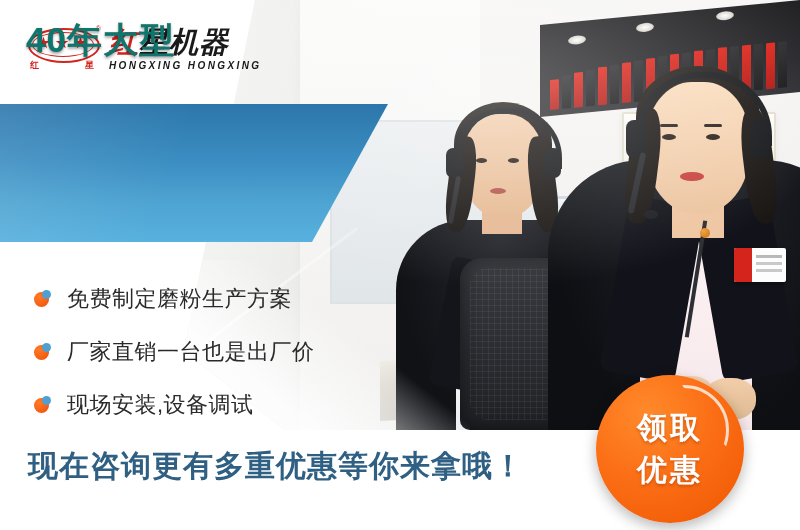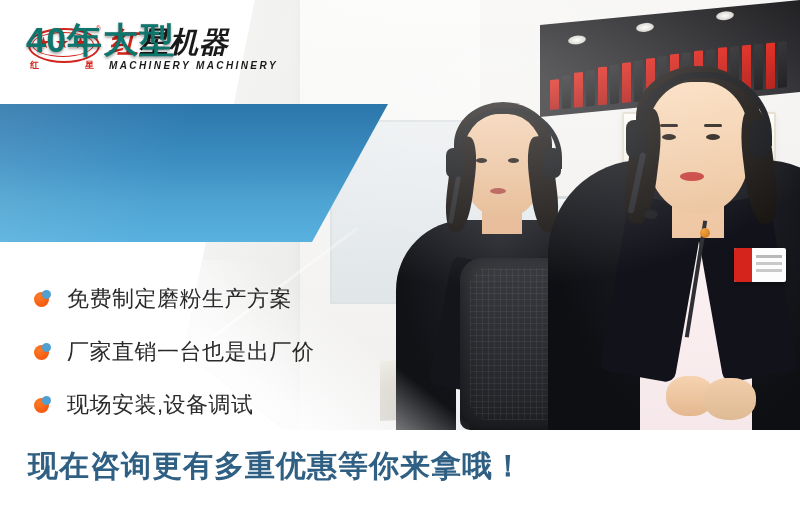--- a/index.html
+++ b/index.html
@@ -344,21 +344,21 @@
         <span class="star"></span>
       </div>
       <div class="logo-sub">
         <span>红</span>
         <span>星</span>
       </div>
       <span class="logo-reg">®</span>
     </div>
     <div class="logo-text">
       <div class="logo-cn"><span class="red">红</span><span>星机器</span></div>
-      <div class="logo-en">MACHINERY MACHINERY</div>
+      <div class="logo-en">HONGXING HONGXING</div>
     </div>
   </div>
 
   <div class="blue-banner">
     <div class="sheen"></div>
   </div>
   <div class="headline">
     <div>40年大型</div>
   </div>
 
@@ -381,14 +381,19 @@
       <span class="dot">
           <i class="o"></i>
           <i class="b"></i>
         </span>
       <span class="bullet-text">现场安装,设备调试</span>
     </div>
   </div>
 
   <div class="slogan">现在咨询更有多重优惠等你来拿哦！</div>
 
+  <div class="cta">
+    <span class="gloss"></span>
+    <span class="cta-line">领取</span>
+    <span class="cta-line">优惠</span>
+  </div>
 
 </div>
 
 </body></html>

